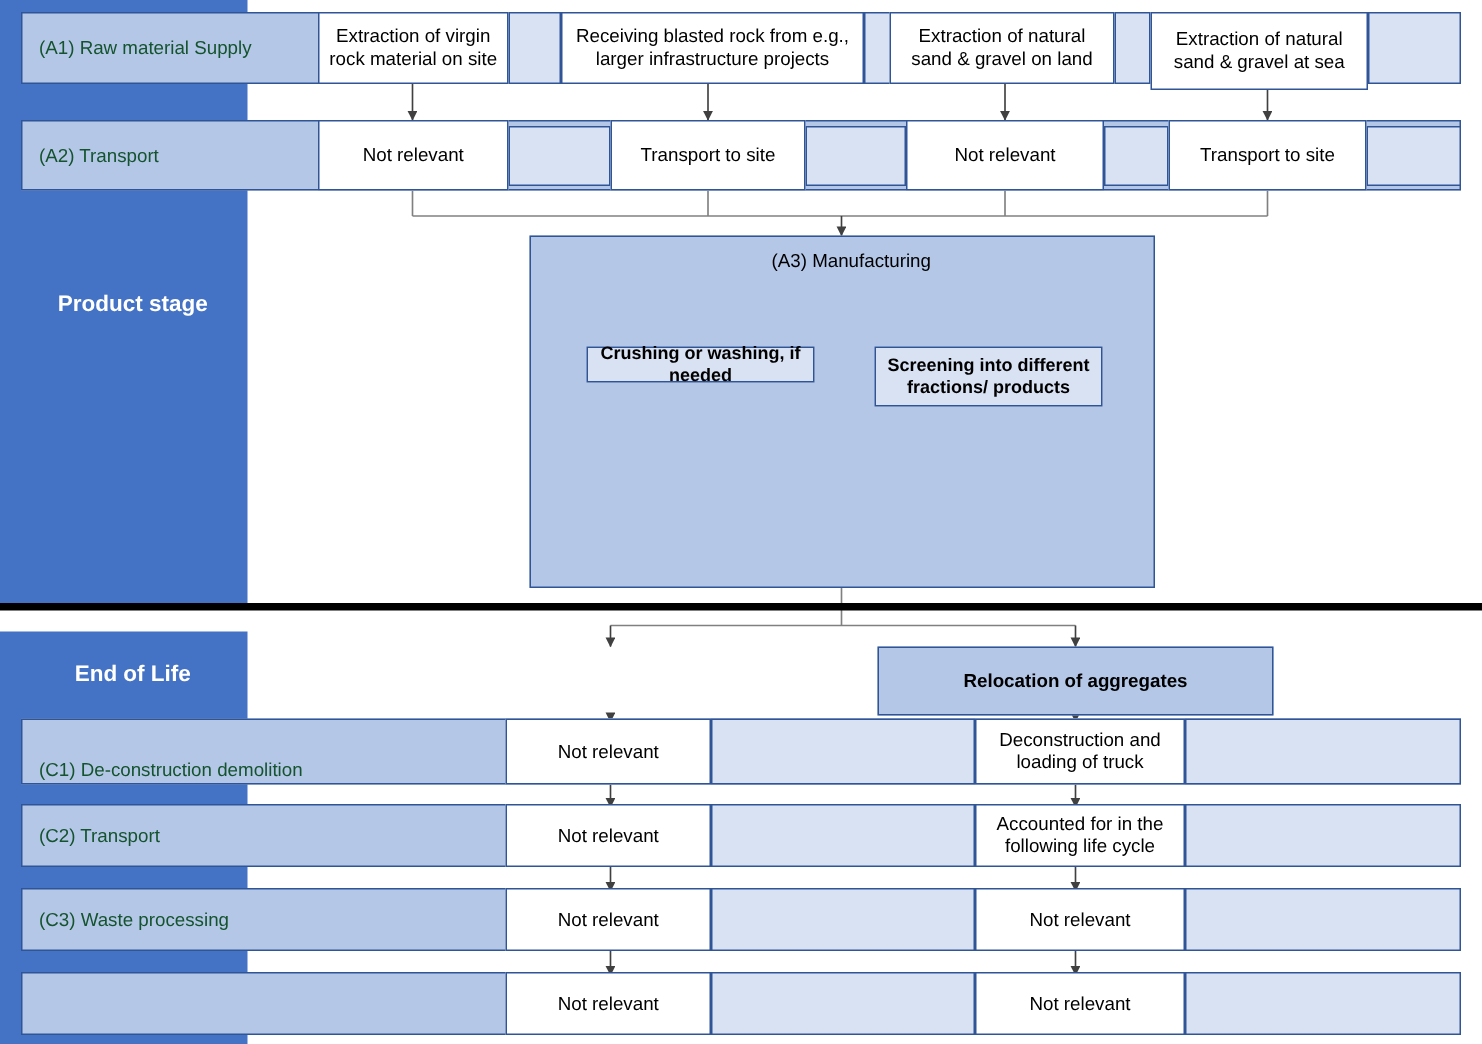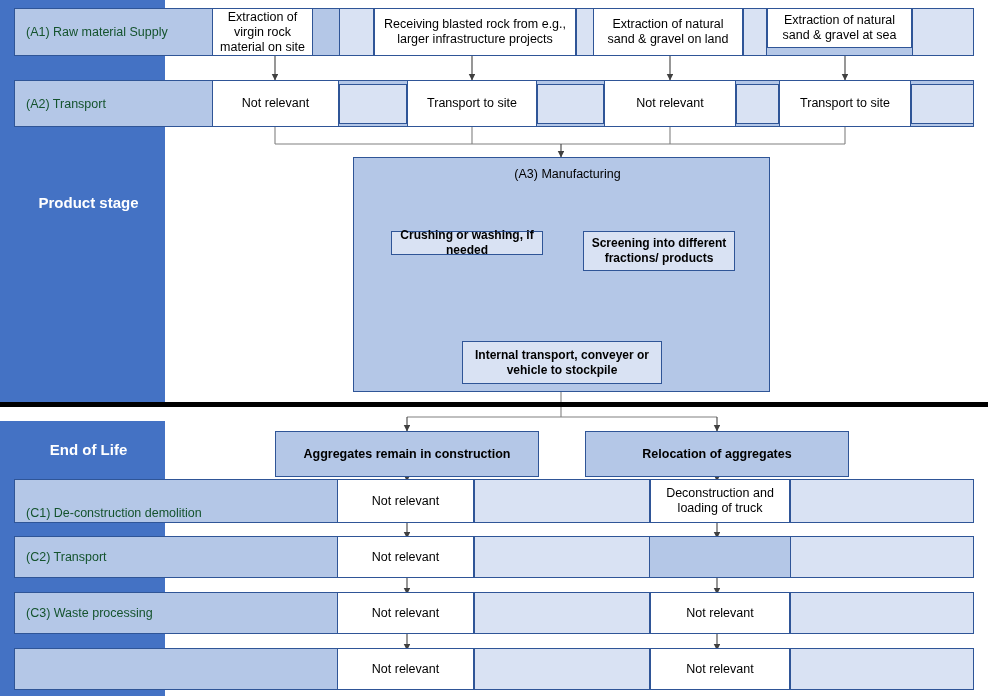--- a/index.html
+++ b/index.html
@@ -170,67 +170,66 @@
       <line x1="407" y1="634" x2="407" y2="650" stroke="#404040" marker-end="url(#arr)"></line>
       <line x1="717" y1="634" x2="717" y2="650" stroke="#404040" marker-end="url(#arr)"></line>
     </g>
   </svg>
 
   <div class="abs stage-label" style="left:0px; top:0px; width:165px; height:405px;">Product stage</div>
 
   <div class="abs row-band" style="left:14px; top:8px; width:960px; height:48px;"></div>
   <div class="abs row-band-label" style="left:14px; top:8px; width:200px; height:48px;">(A1) Raw material Supply</div>
 
-  <div class="abs proc-box" style="left:212px; top:8px; width:101px; height:48px;">Extraction of virgin rock material on site</div>
+  <div class="abs proc-box" style="left:212px; top:8px; width:127px; height:48px;">Extraction of virgin rock material on site</div>
   <div class="abs mini-box" style="left:339px; top:8px; width:35px; height:48px;"></div>
   <div class="abs proc-box" style="left:374px; top:8px; width:202px; height:48px;">Receiving blasted rock from e.g., larger infrastructure projects</div>
   <div class="abs mini-box" style="left:576px; top:8px; width:35px; height:48px;"></div>
   <div class="abs proc-box" style="left:593px; top:8px; width:150px; height:48px;">Extraction of natural sand &amp; gravel on land</div>
   <div class="abs mini-box" style="left:743px; top:8px; width:24px; height:48px;"></div>
-  <div class="abs proc-box" style="left:767px; top:8px; width:145px; height:40px;">Extraction of natural sand &amp; gravel at sea</div>
+  <div class="abs proc-box" style="left:767px; top:8px; width:145px; height:52px;">Extraction of natural sand &amp; gravel at sea</div>
   <div class="abs mini-box" style="left:912px; top:8px; width:62px; height:48px;"></div>
 
   <div class="abs row-band" style="left:14px; top:80px; width:960px; height:47px;"></div>
   <div class="abs row-band-label" style="left:14px; top:80px; width:200px; height:47px;">(A2) Transport</div>
 
   <div class="abs proc-box" style="left:212px; top:80px; width:127px; height:47px;">Not relevant</div>
   <div class="abs mini-box" style="left:339px; top:84px; width:68px; height:40px;"></div>
   <div class="abs proc-box" style="left:407px; top:80px; width:130px; height:47px;">Transport to site</div>
   <div class="abs mini-box" style="left:537px; top:84px; width:67px; height:40px;"></div>
   <div class="abs proc-box" style="left:604px; top:80px; width:132px; height:47px;">Not relevant</div>
   <div class="abs mini-box" style="left:736px; top:84px; width:43px; height:40px;"></div>
   <div class="abs proc-box" style="left:779px; top:80px; width:132px; height:47px;">Transport to site</div>
   <div class="abs mini-box" style="left:911px; top:84px; width:63px; height:40px;"></div>
 
   <div class="abs manu-box" style="left:353px; top:157px; width:417px; height:235px;">
     <div class="manu-title">(A3) Manufacturing</div>
   </div>
   <div class="abs inner-box" style="left:391px; top:231px; width:152px; height:24px;">Crushing or washing, if needed</div>
   <div class="abs inner-box" style="left:583px; top:231px; width:152px; height:40px;">Screening into different fractions/ products</div>
-  <div class="abs inner-box" style="left:462px; top:341px; width:200px; height:43px;">Internal transport, conveyer or vehicle to stockpile</div>
 
   <div class="abs divider" style="left:0px; top:402px; width:988px; height:5px;"></div>
 
   <div class="abs stage-label" style="left:0px; top:421px; width:165px; height:57px;">End of Life</div>
   <div class="abs" style="left:0px; top:478px; width:165px; height:218px; background:#4472c4;"></div>
 
-  <div class="abs eol-head" style="left:275px; top:431px; width:264px; height:46px;">Aggregates remain in construction</div>
   <div class="abs eol-head" style="left:585px; top:431px; width:264px; height:46px;">Relocation of aggregates</div>
 
   <div class="abs row-band" style="left:14px; top:479px; width:960px; height:44px;"></div>
   <div class="abs row-band-label" style="left:14px; top:487px; width:250px; height:52px; line-height:1.15;">(C1) De-construction demolition</div>
   <div class="abs proc-box" style="left:337px; top:479px; width:137px; height:44px;">Not relevant</div>
   <div class="abs mini-box" style="left:474px; top:479px; width:176px; height:44px;"></div>
   <div class="abs proc-box" style="left:650px; top:479px; width:140px; height:44px;">Deconstruction and loading of truck</div>
   <div class="abs mini-box" style="left:790px; top:479px; width:184px; height:44px;"></div>
 
   <div class="abs row-band" style="left:14px; top:536px; width:960px; height:42px;"></div>
   <div class="abs row-band-label" style="left:14px; top:536px; width:250px; height:42px;">(C2) Transport</div>
   <div class="abs proc-box" style="left:337px; top:536px; width:137px; height:42px;">Not relevant</div>
   <div class="abs mini-box" style="left:474px; top:536px; width:176px; height:42px;"></div>
+  <div class="abs proc-box" style="left:650px; top:536px; width:140px; height:42px;">Accounted for in the following life cycle</div>
   <div class="abs mini-box" style="left:790px; top:536px; width:184px; height:42px;"></div>
 
   <div class="abs row-band" style="left:14px; top:592px; width:960px; height:42px;"></div>
   <div class="abs row-band-label" style="left:14px; top:592px; width:250px; height:42px;">(C3) Waste processing</div>
   <div class="abs proc-box" style="left:337px; top:592px; width:137px; height:42px;">Not relevant</div>
   <div class="abs mini-box" style="left:474px; top:592px; width:176px; height:42px;"></div>
   <div class="abs proc-box" style="left:650px; top:592px; width:140px; height:42px;">Not relevant</div>
   <div class="abs mini-box" style="left:790px; top:592px; width:184px; height:42px;"></div>
 
   <div class="abs row-band" style="left:14px; top:648px; width:960px; height:42px;"></div>

